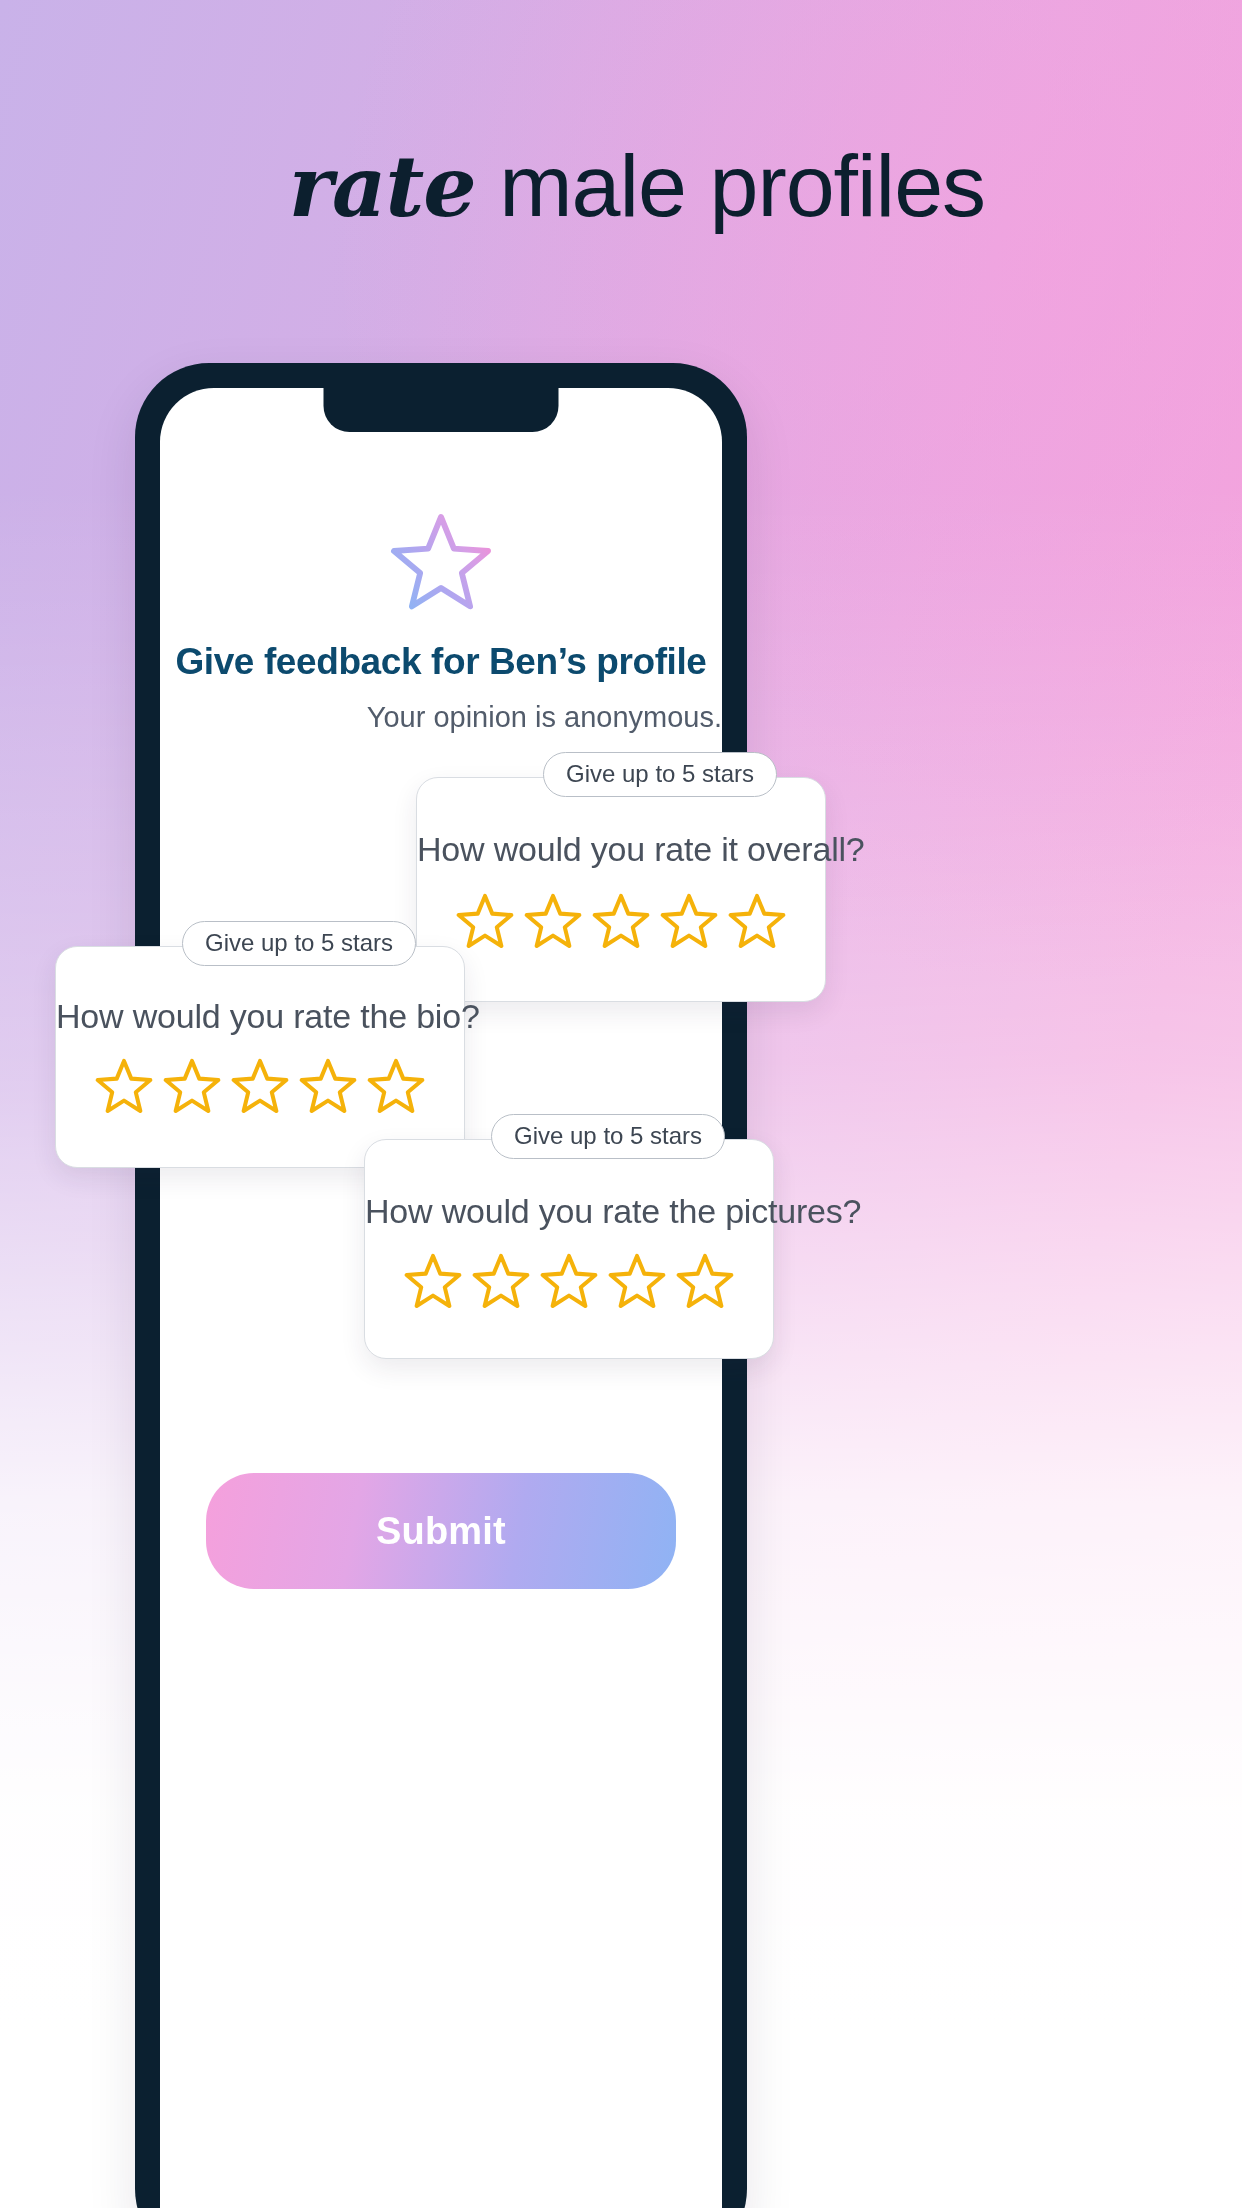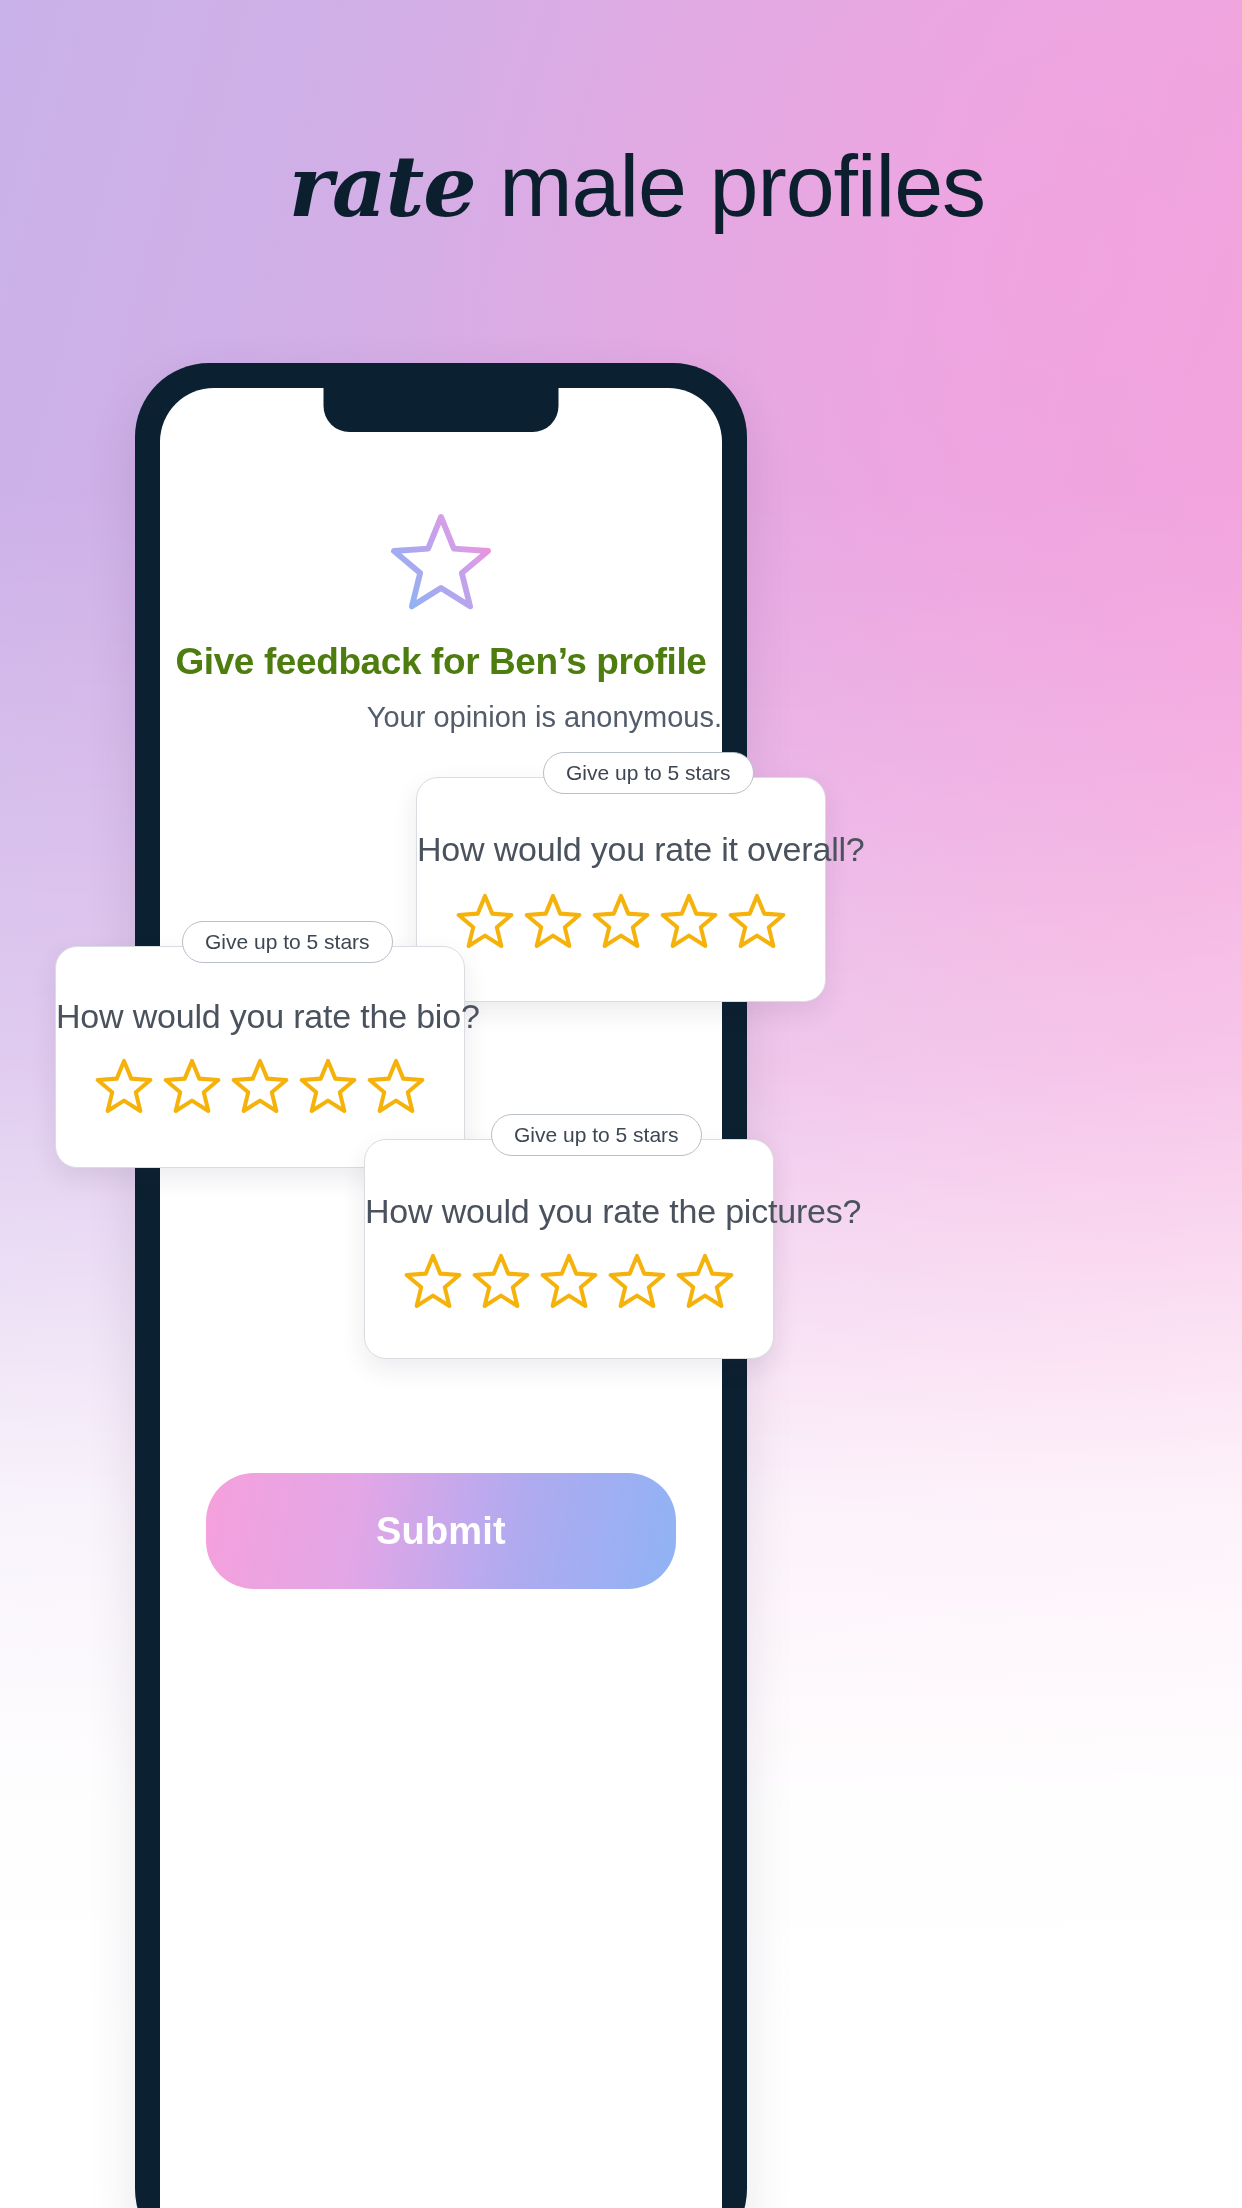--- a/index.html
+++ b/index.html
@@ -112,21 +112,21 @@
     transform: translateX(-50%);
     width: 112px;
     height: 112px;
   }
   .screen-title {
     position: absolute;
     left: 0;
     top: 253px;
     width: 562px;
     text-align: center;
-    color: #4d7c0f;
+    color: #0c4a6e;
     font-size: 37px;
     font-weight: 700;
     letter-spacing: -0.4px;
   }
   .screen-sub {
     position: absolute;
     left: 0;
     top: 313px;
     width: 562px;
     text-align: right;
@@ -163,21 +163,21 @@
     box-shadow: 0 10px 26px rgba(40,30,70,0.09);
     z-index: 10;
   }
   .rcard .badge {
     position: absolute;
     top: -26px;
     background: #ffffff;
     border: 1.5px solid #b9bfc7;
     border-radius: 24px;
     padding: 9px 22px 10px 22px;
-    font-size: 21px;
+    font-size: 24px;
     color: #3d4busy;
     color: #3d4652;
     white-space: nowrap;
     line-height: 1;
   }
   .rcard .question {
     text-align: left;
     color: #4a525e;
     font-size: 34px;
     font-weight: 400;

